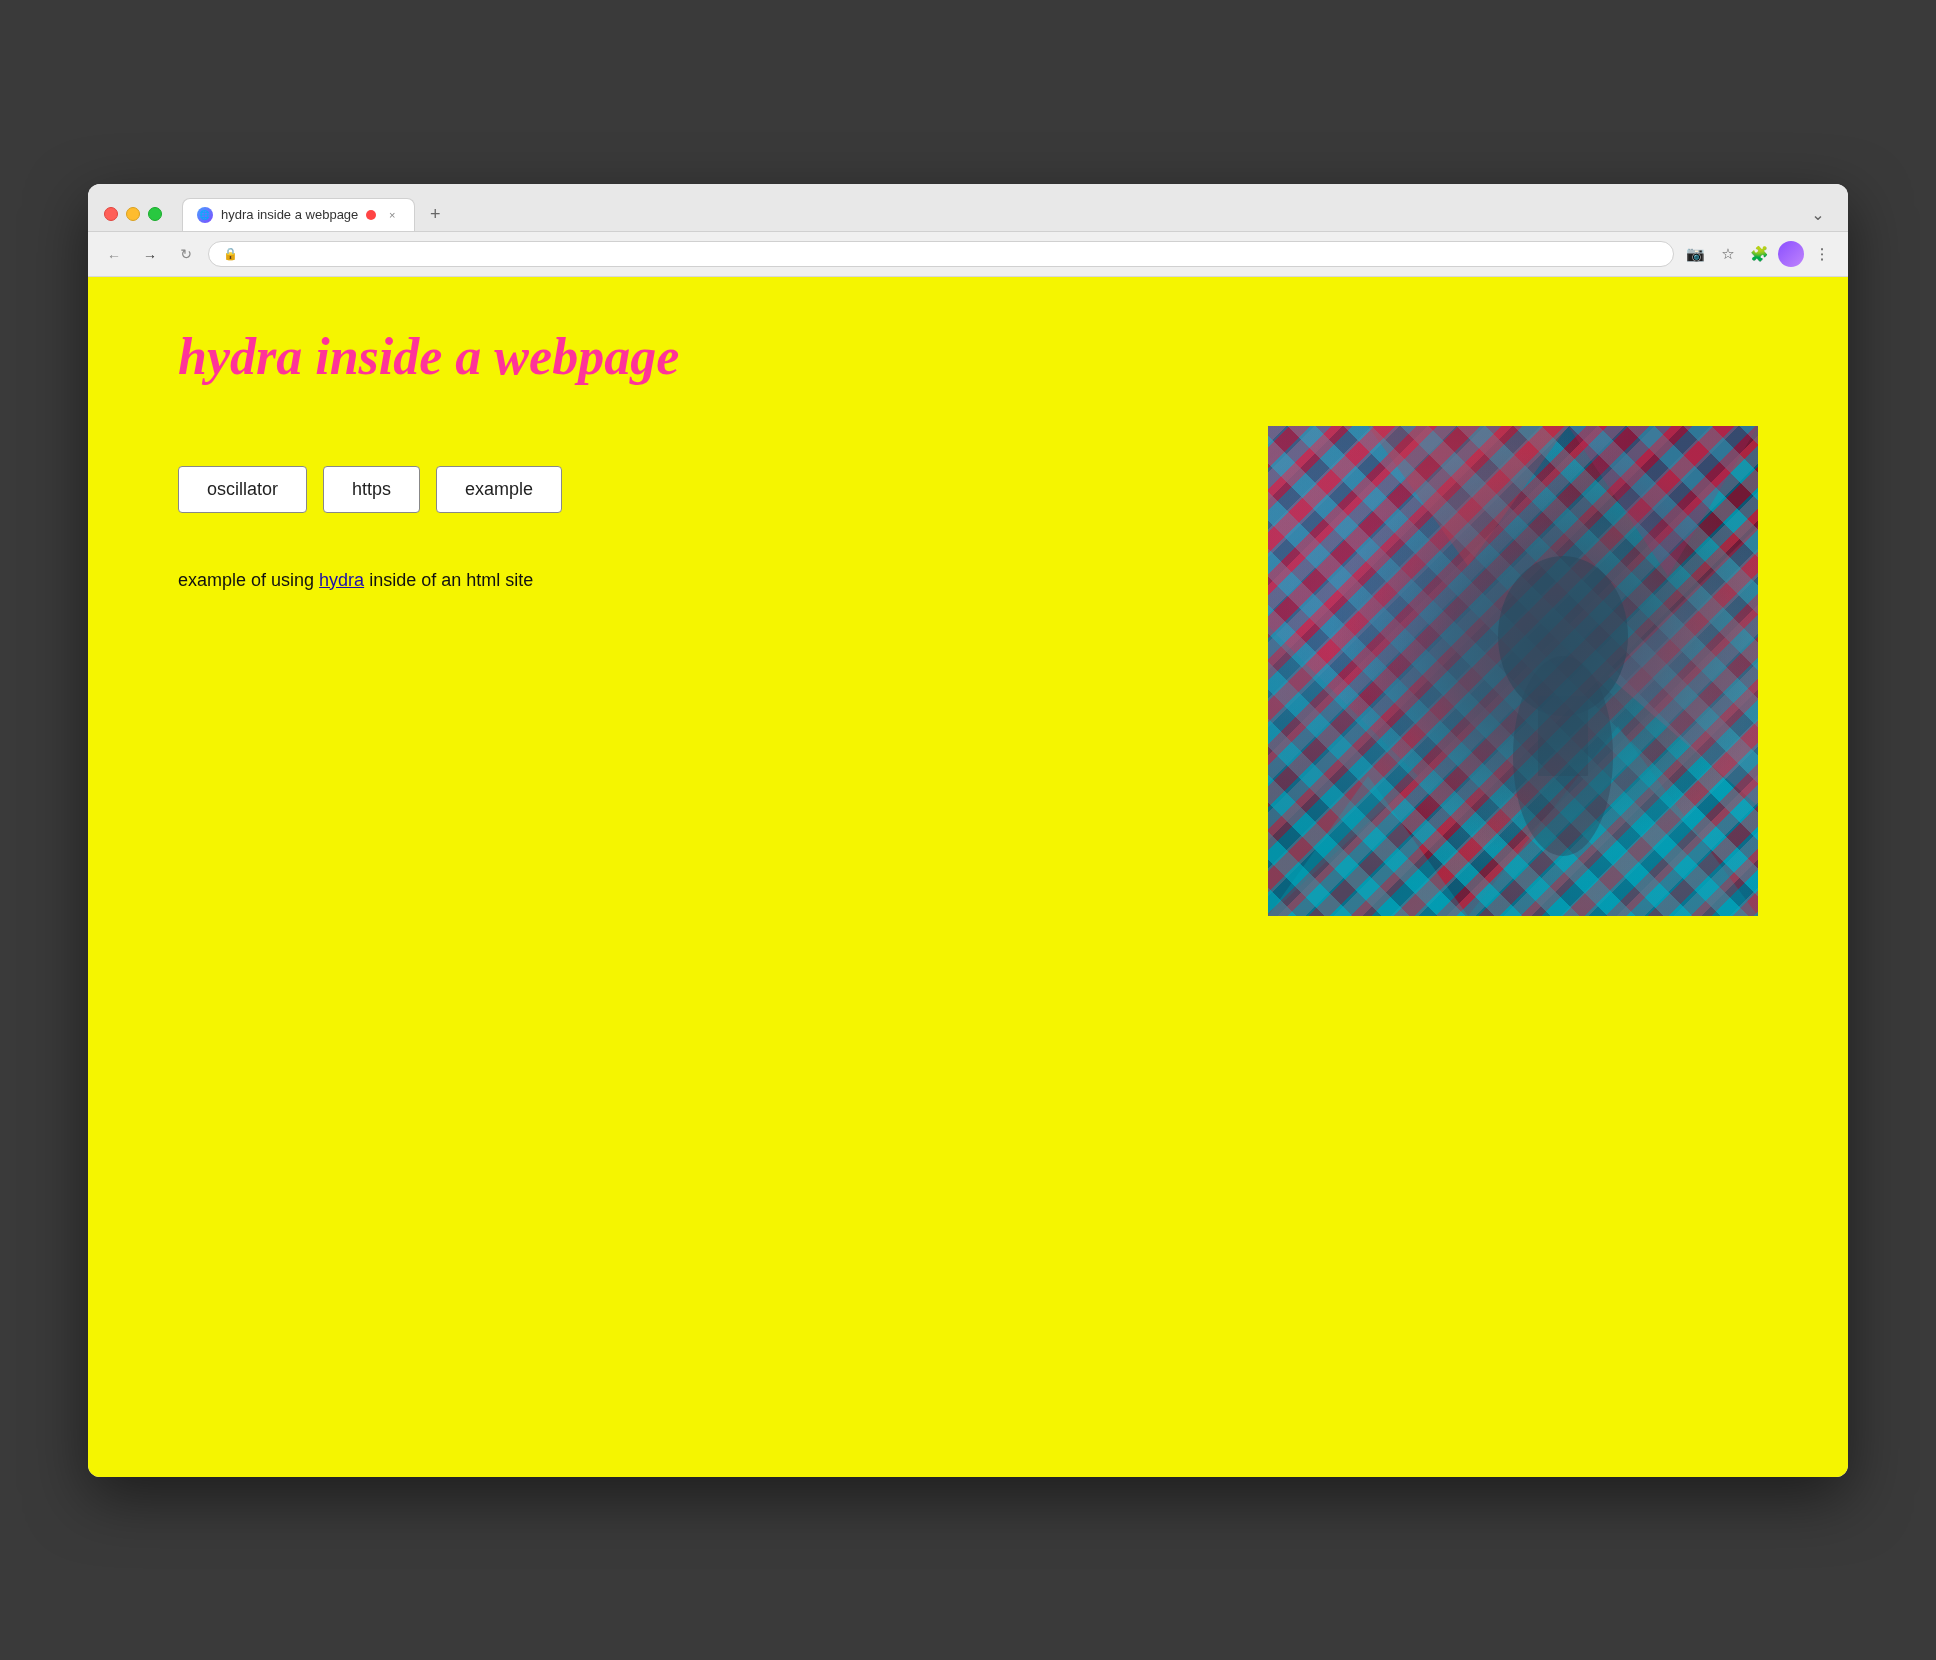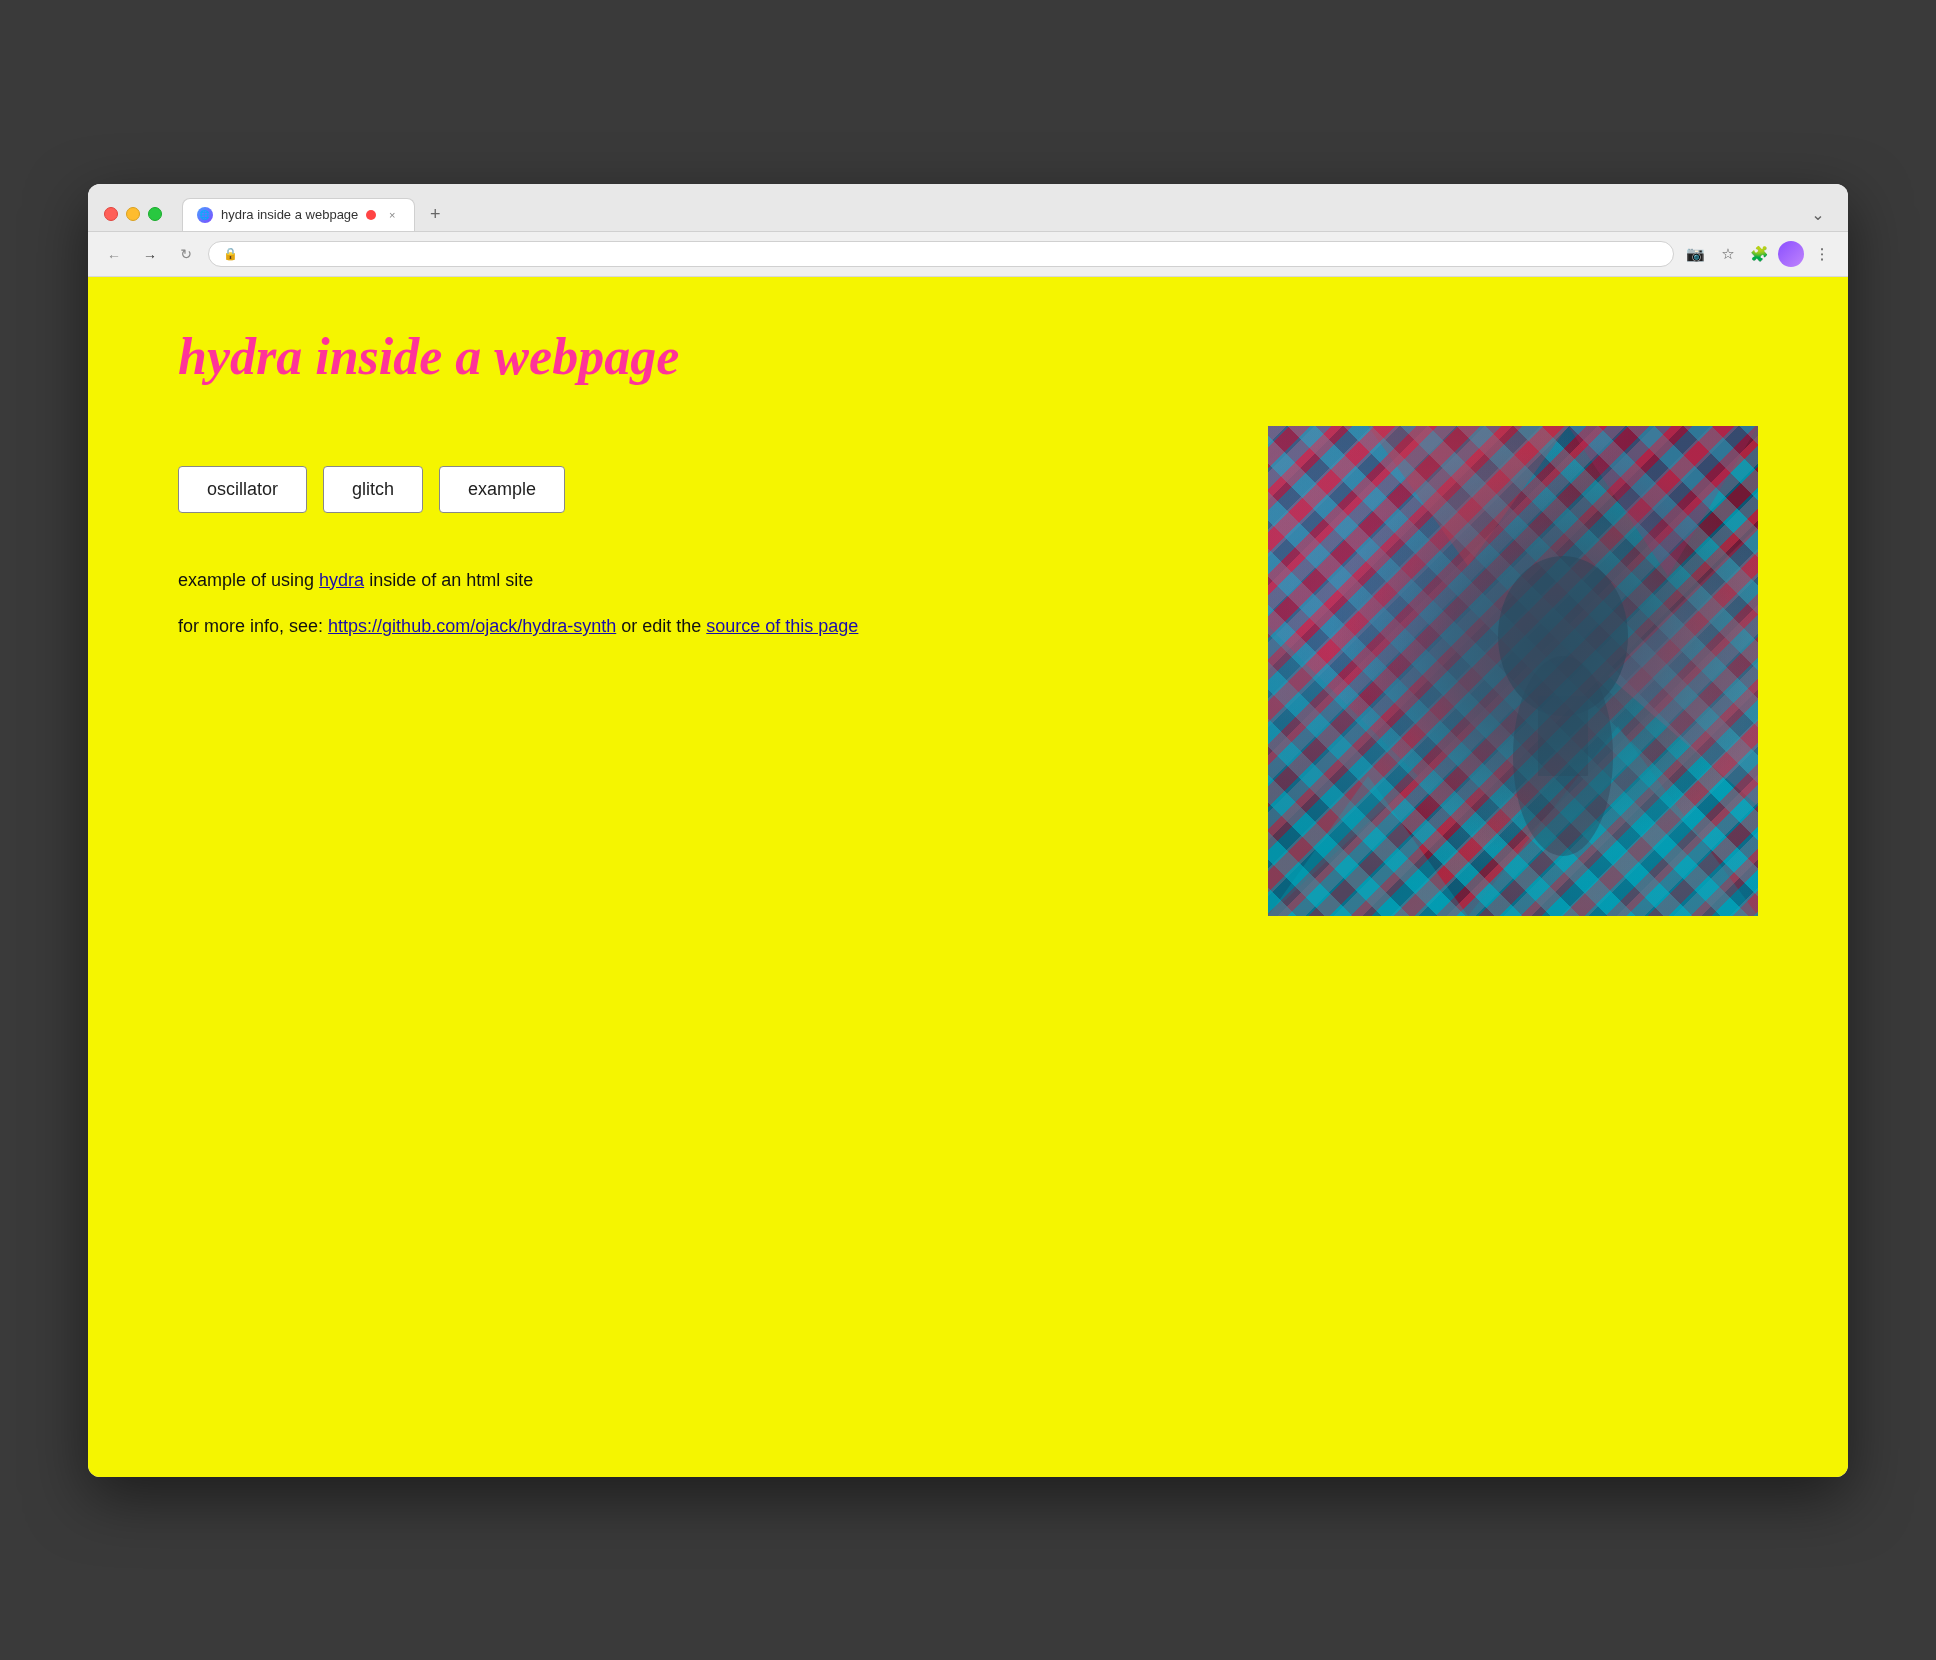--- a/index.html
+++ b/index.html
@@ -410,30 +410,27 @@
 
     <div style="display: flex; gap: 40px; align-items: flex-start;">
 
       <div class="full-layout" style="flex: 1;">
 
         <div style="display: flex; justify-content: flex-end; margin-bottom: 0;">
         </div>
 
         <div class="button-row">
           <button class="action-btn">oscillator</button>
-          <button class="action-btn">glitch</button>
+          <button class="action-btn">https</button>
           <button class="action-btn">example</button>
         </div>
 
         <div class="description-section">
           <p>
             <span>example of using </span><a href="#">hydra</a><span> inside of an html site</span>
-          </p>
-          <p>
-            <span>for more info, see: </span><a href="#">https://github.com/ojack/hydra-synth</a><span> or edit the </span><a href="#">source of this page</a>
           </p>
         </div>
 
       </div>
 
       <div class="canvas-container">
         <div class="hydra-visual">
           <div class="diamond-pattern"></div>
           <div class="silhouette"></div>
           <div class="glow-overlay"></div>

